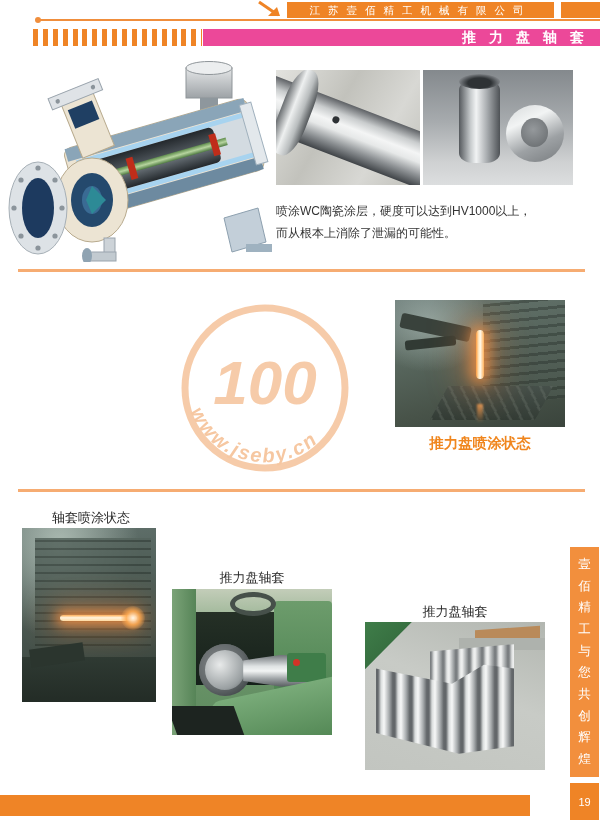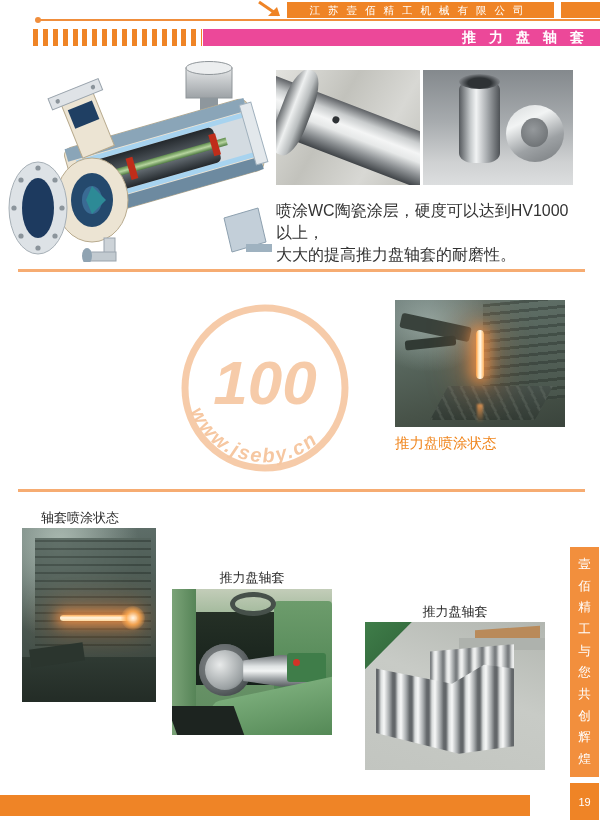--- a/index.html
+++ b/index.html
@@ -30,21 +30,21 @@
   .photo-sleeve{left:423px;top:70px;width:150px;height:115px;
     background:linear-gradient(180deg,#84898d 0%,#a7abae 45%,#cfd1d2 80%,#dcdedf 100%);}
   .sleeve-cyl{left:24%;top:9%;width:27%;height:72%;border-radius:14px/10px;
     background:linear-gradient(90deg,#55595d,#c6cacc 28%,#f1f3f4 42%,#a9adb0 68%,#4e5256);}
   .sleeve-cyl:before{content:"";position:absolute;left:0;top:-6px;width:100%;height:15px;border-radius:50%;
     background:radial-gradient(ellipse at 50% 60%,#2e3235 40%,#7c8084 70%,#caced0 100%);}
   .disc{left:55%;top:30%;width:39%;height:50%;border-radius:50%;
     background:linear-gradient(155deg,#d6d9da 0%,#f2f4f4 30%,#9da1a4 65%,#787c7f 100%);}
   .disc:before{content:"";position:absolute;left:27%;top:24%;width:46%;height:50%;border-radius:50%;
     background:radial-gradient(circle at 45% 40%,#95999c,#64686b);}
-  .note{left:276px;top:200px;width:300px;font-size:16px;line-height:22px;color:#333;}
+  .note{left:276px;top:200px;width:300px;font-size:12px;line-height:22px;color:#333;}
   .note span{position:static;display:block;}
   
   .divider{left:18px;width:567px;height:3px;background:#F6AC72;}
   .div1{top:269px;} .div2{top:489px;}
   
   .paragraph{left:20px;top:303px;width:366px;font-size:13.4px;line-height:20px;color:#3b3b3b;
     text-align:justify;text-indent:2em;}
   .spray-photo{left:395px;top:300px;width:170px;height:127px;
     background:radial-gradient(90px 70px at 20% 18%,rgba(190,205,200,.55),transparent 70%),
                linear-gradient(165deg,#6a7a76 0%,#59685f 35%,#485349 70%,#3a443c 100%);}
@@ -54,26 +54,26 @@
   .armV{left:3%;top:16%;width:42%;height:12%;background:#39423c;border-radius:3px;transform:rotate(12deg);}
   .armV2{left:6%;top:30%;width:30%;height:8%;background:#313a34;border-radius:3px;transform:rotate(-6deg);}
   .tableV{left:26%;bottom:5%;width:62%;height:27%;transform:skewX(-28deg);
     background:repeating-linear-gradient(45deg,rgba(130,140,130,.25) 0 2px,transparent 2px 8px),
                linear-gradient(180deg,#46504a,#333c35);}
   .beamV{left:calc(50% - 4px);top:24%;width:8px;height:38%;border-radius:4px;
     background:linear-gradient(90deg,#ff9c3c,#ffe9c2 35%,#fff6e6 55%,#ffb05a);
     box-shadow:0 0 14px 5px rgba(255,150,70,.75),0 0 34px 14px rgba(255,130,50,.35);}
   .reflV{left:calc(50% - 3px);bottom:3%;width:6px;height:15%;filter:blur(1px);
     background:linear-gradient(180deg,rgba(255,160,80,.8),rgba(255,120,40,0));}
-  .spray-caption{left:395px;top:434px;width:170px;text-align:left;color:#F0861E;
-    font-weight:normal;font-size:14.5px;}
+  .spray-caption{left:395px;top:434px;width:170px;text-align:center;color:#F0861E;
+    font-weight:bold;font-size:14.5px;}
   .watermark{left:163px;top:288px;width:205px;height:208px;opacity:.55;pointer-events:none;}
   
   .g-label{font-size:13px;color:#2b2b2b;font-weight:500;}
-  .lab1{left:41px;top:509px;}
+  .lab1{left:52px;top:509px;}
   .lab2{left:172px;top:569px;width:160px;text-align:center;}
   .lab3{left:365px;top:603px;width:180px;text-align:center;}
   .photoA{left:22px;top:528px;width:134px;height:174px;
     background:radial-gradient(110px 130px at 28% 10%,rgba(205,220,210,.7),transparent 72%),
                linear-gradient(170deg,#63736e 0%,#51605a 35%,#414d46 70%,#333d37 100%);}
   .slatsH{left:10%;top:6%;width:86%;height:62%;opacity:.85;
     background:repeating-linear-gradient(0deg,rgba(22,30,25,.4) 0 2px,transparent 2px 8px),
                linear-gradient(180deg,#55645d,#44514a);}
   .beamH{left:28%;top:50%;width:58%;height:6px;border-radius:3px;
     background:linear-gradient(180deg,#ffb05a,#fff3dd 45%,#ffd9a0);
@@ -215,21 +215,21 @@
       <div class="shaft-collar"></div>
       <div class="shaft-hole"></div>
     </div>
   </div>
   <div class="photo photo-sleeve">
     <div class="sleeve-cyl"></div>
     <div class="disc"></div>
   </div>
   <div class="note">
     <span>喷涂WC陶瓷涂层，硬度可以达到HV1000以上，</span>
-    <span>大大的提高推力盘轴套的耐磨性。</span>
+    <span>而从根本上消除了泄漏的可能性。</span>
   </div>
 
   <div class="divider div1"></div>
 
 
   <div class="photo spray-photo">
     <div class="slatsV"></div>
     <div class="armV"></div>
     <div class="armV2"></div>
     <div class="tableV"></div>

